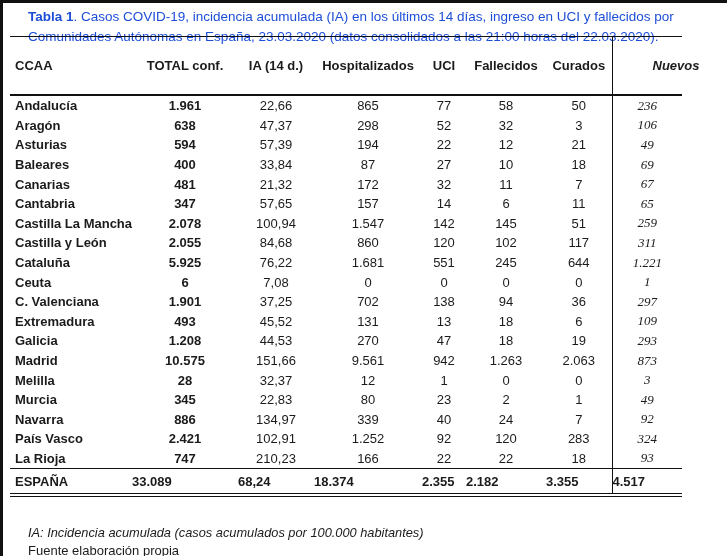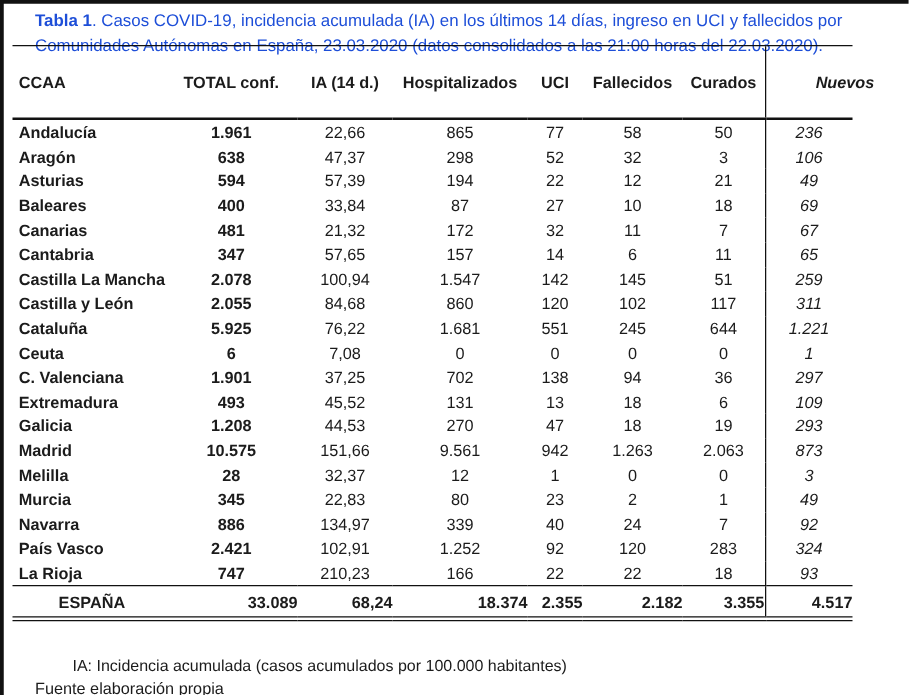--- a/index.html
+++ b/index.html
@@ -36,35 +36,35 @@
   thead th.c7{font-style:italic;padding-left:40px;}
 
   tbody td{
     height:19.6px;padding:0;
     font-size:13px;text-align:center;vertical-align:middle;
     white-space:nowrap;
   }
   td.c0,th.c0{text-align:left;padding-left:5px;}
   tbody td.c0{font-weight:bold;}
   tbody td.c1{font-weight:bold;}
-  tbody td.c7{font-style:italic;}
+  tbody td.c7{font-style:italic;font-family:Liberation Serif, serif;}
 
   .c7{border-left:1.5px solid #111;}
 
   tfoot td{
     border-top:1.5px solid #111;
     border-bottom:4px double #111;
     height:24px;padding:0;
-    font-size:13px;font-weight:bold;text-align:right;vertical-align:middle;
-  }
-  tfoot td.c0{text-align:center;padding-left:5px;}
+    font-size:13px;font-weight:bold;text-align:left;vertical-align:middle;
+  }
+  tfoot td.c0{text-align:left;padding-left:5px;}
   tfoot td.c7{}
 
   .footnotes{position:absolute;left:28px;top:524px;width:660px;}
-  .fn-ia{font-size:12.8px;line-height:18px;margin-left:30px;}
+  .fn-ia{font-style:italic;font-size:12.8px;line-height:18px;}
   .fn-src{font-size:13px;line-height:18px;}
 </style>
 </head>
 <body>
 
 <div class="edge-top"></div>
 <div class="edge-left"></div>
 
 <div class="title">
   <b>Tabla 1</b><span>. Casos COVID-19, incidencia acumulada (IA) en los últimos 14 días, ingreso en UCI y fallecidos por Comunidades Autónomas en España, 23.03.2020 (datos consolidados a las 21:00 horas del 22.03.2020).</span>

